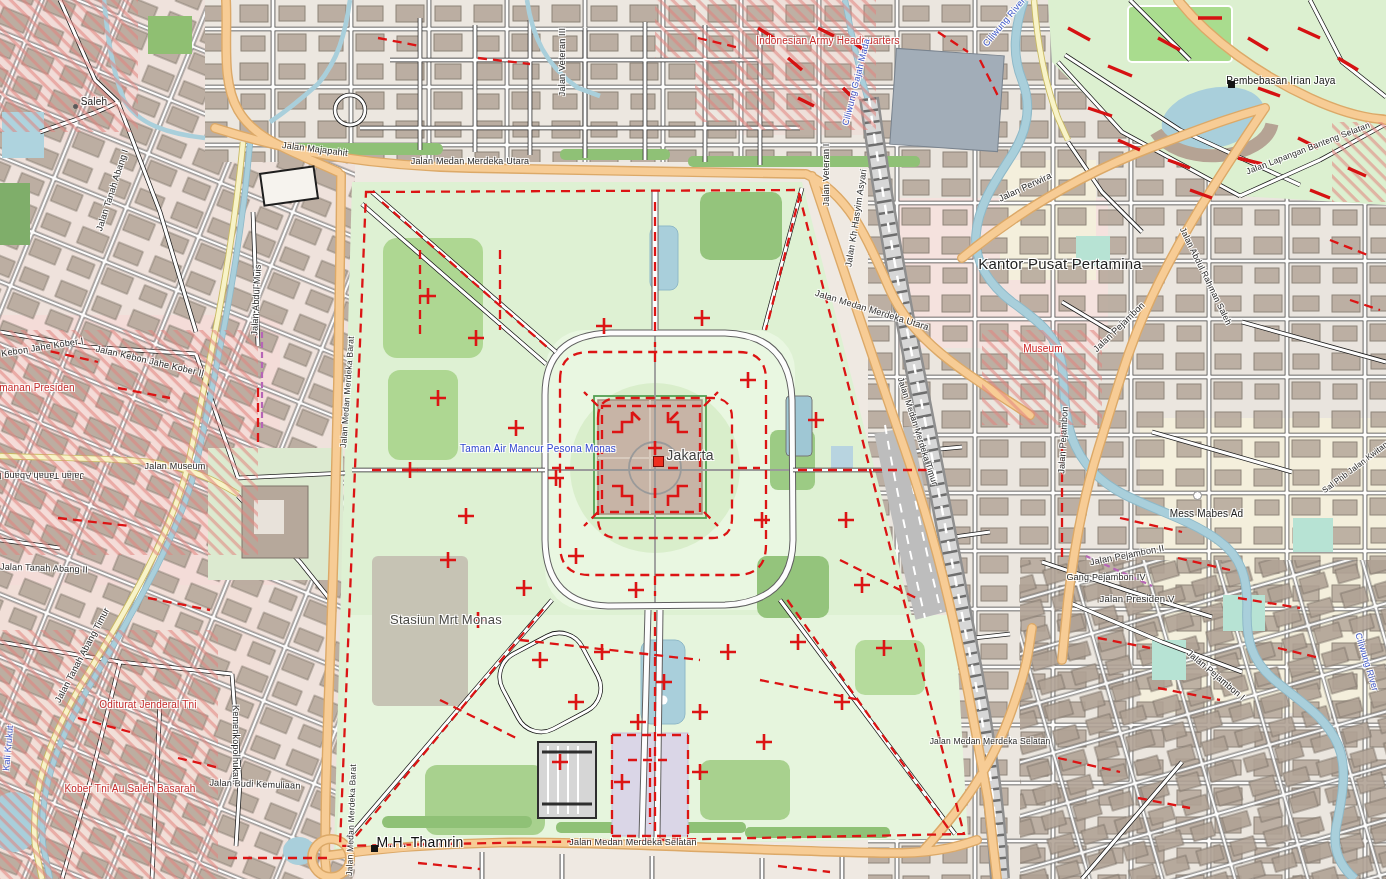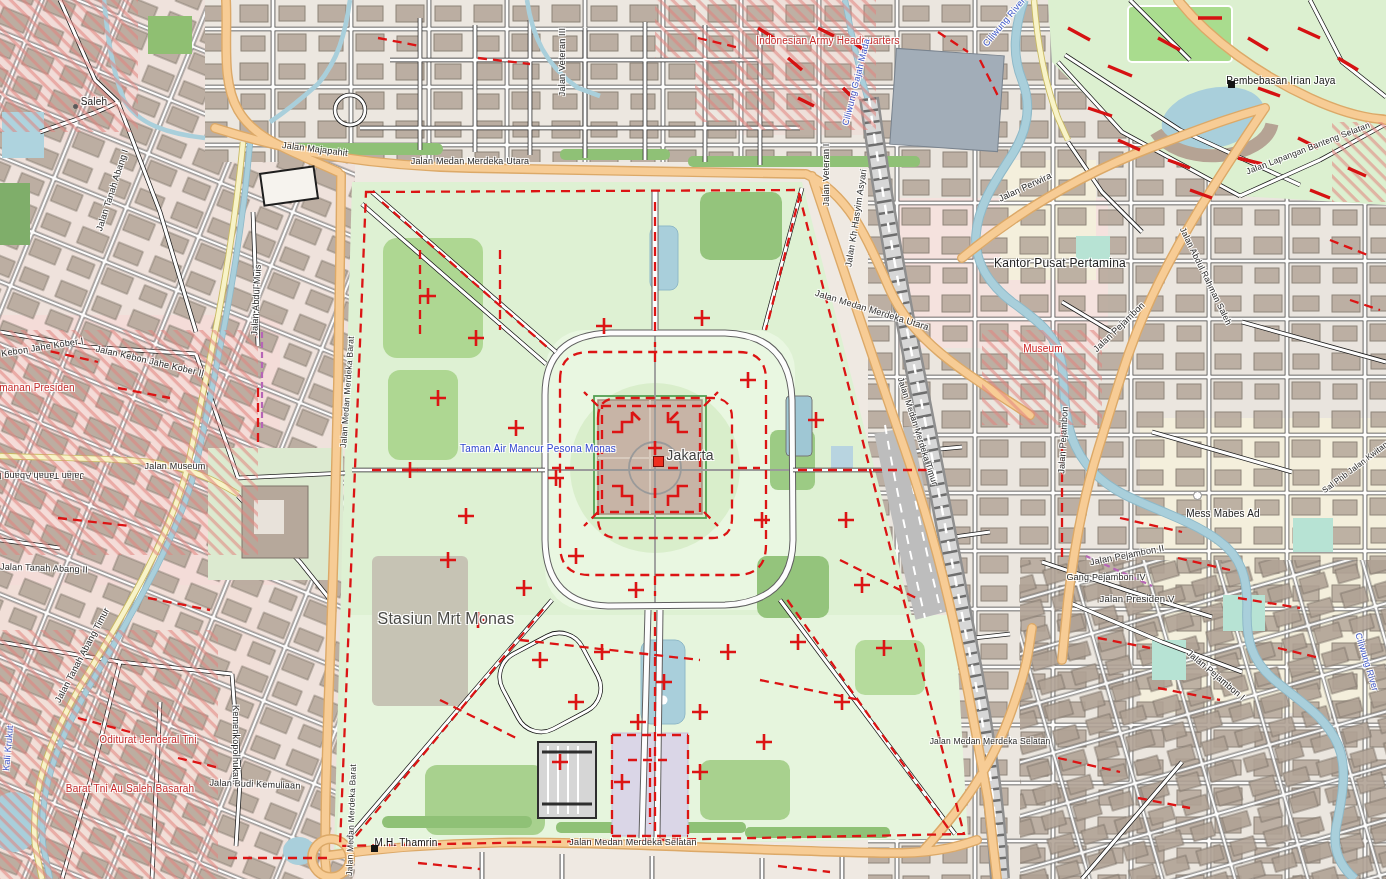--- a/index.html
+++ b/index.html
@@ -243,56 +243,56 @@
     <path class="rs" d="M420,296h16M428,288v16M468,338h16M476,330v16M508,428h16M516,420v16M458,516h16M466,508v16M548,478h16M556,470v16M596,326h16M604,318v16M694,318h16M702,310v16M740,380h16M748,372v16M808,420h16M816,412v16M754,520h16M762,512v16M838,520h16M846,512v16M854,585h16M862,577v16M628,590h16M636,582v16M568,556h16M576,548v16M516,588h16M524,580v16M470,620h16M478,612v16M532,660h16M540,652v16M594,652h16M602,644v16M656,682h16M664,674v16M720,652h16M728,644v16M790,642h16M798,634v16M568,702h16M576,694v16M630,722h16M638,714v16M692,712h16M700,704v16M552,762h16M560,754v16M614,782h16M622,774v16M692,772h16M700,764v16M756,742h16M764,734v16M834,702h16M842,694v16M876,648h16M884,640v16M430,398h16M438,390v16M402,470h16M410,462v16M440,560h16M448,552v16"></path>
     <path class="rs" d="M612,432h10v-10h10v-10M688,432h-10v-10h-10v-10M612,486h10v10h10v10M688,486h-10v10h-10v10M648,448h14M655,441v14M632,468h10M668,468h10M655,488v10M640,420l-8,-8M670,420l8,-8"></path>
     <path class="rsb" d="M1068,28l22,12M1108,66l24,10M1158,38l22,12M1198,18h24M1248,38l20,12M1298,28l22,10M1338,58l20,12M1088,108l24,8M1118,140l22,10M1168,160l22,8M1238,158l24,6M1298,138l20,10M1348,168l18,8M1258,88l22,8M1190,190l22,8M1310,190l20,8"></path>
     <path class="rsb" d="M758,28l16,10M788,58l14,12M818,28l16,8M843,88l12,12M798,98l16,8M850,40l14,10"></path>
   </g>
 </svg>
 
 <div class="labels">
       <span class="map-label city" style="left: 690px; top: 455px; color: #404040; font-size: 14px; transform: translate(-50%, -50%) rotate(0deg);">Jakarta</span>
       <span class="map-label" style="left: 538px; top: 448px; color: rgb(47, 69, 208); font-size: 10px; transform: translate(-50%, -50%) rotate(0deg);">Taman Air Mancur Pesona Monas</span>
-      <span class="map-label" style="left: 446px; top: 619px; color: rgb(74, 74, 70); font-size: 16px; transform: translate(-50%, -50%) rotate(0deg);">Stasiun Mrt Monas</span>
+      <span class="map-label" style="left: 446px; top: 619px; color: rgb(74, 74, 70); font-size: 13px; transform: translate(-50%, -50%) rotate(0deg);">Stasiun Mrt Monas</span>
       <span class="map-label" style="left: 470px; top: 161px; color: rgb(43, 43, 43); font-size: 9px; transform: translate(-50%, -50%) rotate(0deg);">Jalan Medan Merdeka Utara</span>
       <span class="map-label" style="left: 872px; top: 310px; color: rgb(43, 43, 43); font-size: 9px; transform: translate(-50%, -50%) rotate(17deg);">Jalan Medan Merdeka Utara</span>
       <span class="map-label" style="left: 633px; top: 842px; color: rgb(43, 43, 43); font-size: 9px; transform: translate(-50%, -50%) rotate(0deg);">Jalan Medan Merdeka Selatan</span>
       <span class="map-label" style="left: 990px; top: 741px; color: rgb(43, 43, 43); font-size: 8.5px; transform: translate(-50%, -50%) rotate(0deg);">Jalan Medan Merdeka Selatan</span>
       <span class="map-label" style="left: 347px; top: 392px; color: rgb(43, 43, 43); font-size: 8.5px; transform: translate(-50%, -50%) rotate(-86deg);">Jalan Medan Merdeka Barat</span>
       <span class="map-label" style="left: 351px; top: 820px; color: rgb(43, 43, 43); font-size: 8.5px; transform: translate(-50%, -50%) rotate(-88deg);">Jalan Medan Merdeka Barat</span>
-      <span class="map-label" style="left: 406px; top: 842px; color: rgb(17, 17, 17); font-size: 10px; transform: translate(-50%, -50%) rotate(0deg);">M.H. Thamrin</span>
+      <span class="map-label" style="left: 406px; top: 842px; color: rgb(17, 17, 17); font-size: 14px; transform: translate(-50%, -50%) rotate(0deg); padding-left: 28px;">M.H. Thamrin</span>
       <span class="map-label" style="left: 315px; top: 149px; color: rgb(43, 43, 43); font-size: 9px; transform: translate(-50%, -50%) rotate(7deg);">Jalan Majapahit</span>
       <span class="map-label" style="left: 94px; top: 101px; color: rgb(34, 34, 34); font-size: 10px; transform: translate(-50%, -50%) rotate(0deg);">Saleh</span>
       <span class="map-label" style="left: 175px; top: 466px; color: rgb(43, 43, 43); font-size: 9px; transform: translate(-50%, -50%) rotate(0deg);">Jalan Museum</span>
       <span class="map-label" style="left: 30px; top: 349px; color: rgb(43, 43, 43); font-size: 9px; transform: translate(-50%, -50%) rotate(-9deg);">Jalan Kebon Jahe Kober I</span>
       <span class="map-label" style="left: 150px; top: 361px; color: rgb(43, 43, 43); font-size: 9px; transform: translate(-50%, -50%) rotate(13deg);">Jalan Kebon Jahe Kober II</span>
       <span class="map-label" style="left: 22px; top: 387px; color: rgb(197, 43, 43); font-size: 10px; transform: translate(-50%, -50%) rotate(0deg);">Pengamanan Presiden</span>
       <span class="map-label" style="left: 44px; top: 568px; color: rgb(43, 43, 43); font-size: 9px; transform: translate(-50%, -50%) rotate(2deg);">Jalan Tanah Abang II</span>
       <span class="map-label" style="left: 40px; top: 476px; color: rgb(43, 43, 43); font-size: 9px; transform: translate(-50%, -50%) rotate(180deg);">Jalan Tanah Abang II</span>
       <span class="map-label" style="left: 82px; top: 655px; color: rgb(43, 43, 43); font-size: 9px; transform: translate(-50%, -50%) rotate(-62deg);">Jalan Tanah Abang Timur</span>
       <span class="map-label" style="left: 112px; top: 190px; color: rgb(43, 43, 43); font-size: 9px; transform: translate(-50%, -50%) rotate(-72deg);">Jalan Tanah Abang I</span>
-      <span class="map-label" style="left: 148px; top: 739px; color: rgb(197, 43, 43); font-size: 10px; transform: translate(-50%, -50%) rotate(0deg);">Oditurat Jenderal Tni</span>
-      <span class="map-label" style="left: 130px; top: 788px; color: rgb(197, 43, 43); font-size: 10px; transform: translate(-50%, -50%) rotate(0deg);">Barat Tni Au Saleh Basarah</span>
+      <span class="map-label" style="left: 148px; top: 704px; color: rgb(197, 43, 43); font-size: 10px; transform: translate(-50%, -50%) rotate(0deg);">Oditurat Jenderal Tni</span>
+      <span class="map-label" style="left: 130px; top: 788px; color: rgb(197, 43, 43); font-size: 10px; transform: translate(-50%, -50%) rotate(0deg);">Kober Tni Au Saleh Basarah</span>
       <span class="map-label" style="left: 236px; top: 745px; color: rgb(43, 43, 43); font-size: 9px; transform: translate(-50%, -50%) rotate(90deg);">Kemenkopolhukam</span>
       <span class="map-label" style="left: 255px; top: 784px; color: rgb(43, 43, 43); font-size: 9px; transform: translate(-50%, -50%) rotate(2deg);">Jalan Budi Kemuliaan</span>
       <span class="map-label" style="left: 256px; top: 300px; color: rgb(43, 43, 43); font-size: 9px; transform: translate(-50%, -50%) rotate(-87deg);">Jalan Abdul Muis</span>
       <span class="map-label" style="left: 562px; top: 62px; color: rgb(43, 43, 43); font-size: 9px; transform: translate(-50%, -50%) rotate(-90deg);">Jalan Veteran III</span>
       <span class="map-label" style="left: 826px; top: 175px; color: rgb(43, 43, 43); font-size: 9px; transform: translate(-50%, -50%) rotate(-90deg);">Jalan Veteran I</span>
       <span class="map-label" style="left: 856px; top: 218px; color: rgb(43, 43, 43); font-size: 9px; transform: translate(-50%, -50%) rotate(-81deg);">Jalan Kh Hasyim Asyari</span>
       <span class="map-label" style="left: 918px; top: 431px; color: rgb(43, 43, 43); font-size: 8.5px; transform: translate(-50%, -50%) rotate(72deg);">Jalan Medan Merdeka Timur</span>
       <span class="map-label" style="left: 828px; top: 40px; color: rgb(197, 43, 43); font-size: 10px; transform: translate(-50%, -50%) rotate(0deg);">Indonesian Army Headquarters</span>
       <span class="map-label" style="left: 856px; top: 82px; color: rgb(63, 88, 204); font-size: 9px; transform: translate(-50%, -50%) rotate(-76deg);">Ciliwung Gajah Mada</span>
       <span class="map-label" style="left: 1004px; top: 22px; color: rgb(63, 88, 204); font-size: 9px; transform: translate(-50%, -50%) rotate(-50deg);">Ciliwung River</span>
       <span class="map-label" style="left: 1025px; top: 187px; color: rgb(43, 43, 43); font-size: 9px; transform: translate(-50%, -50%) rotate(-25deg);">Jalan Perwira</span>
-      <span class="map-label" style="left: 1060px; top: 263px; color: rgb(34, 34, 34); font-size: 12px; transform: translate(-50%, -50%) rotate(0deg);">Kantor Pusat Pertamina</span>
+      <span class="map-label" style="left: 1060px; top: 263px; color: rgb(34, 34, 34); font-size: 15px; transform: translate(-50%, -50%) rotate(0deg);">Kantor Pusat Pertamina</span>
       <span class="map-label" style="left: 1043px; top: 348px; color: rgb(207, 32, 32); font-size: 10px; transform: translate(-50%, -50%) rotate(0deg);">Museum</span>
       <span class="map-label" style="left: 1119px; top: 327px; color: rgb(43, 43, 43); font-size: 9px; transform: translate(-50%, -50%) rotate(-44deg);">Jalan Pejambon</span>
       <span class="map-label" style="left: 1063px; top: 440px; color: rgb(43, 43, 43); font-size: 9px; transform: translate(-50%, -50%) rotate(-87deg);">Jalan Pejambon</span>
-      <span class="map-label" style="left: 1223px; top: 513px; color: rgb(34, 34, 34); font-size: 10px; transform: translate(-50%, -50%) rotate(0deg);">Mess Mabes Ad</span>
+      <span class="map-label" style="left: 1188px; top: 513px; color: rgb(34, 34, 34); font-size: 10px; transform: translate(-50%, -50%) rotate(0deg); padding-left: 37px;">Mess Mabes Ad</span>
       <span class="map-label" style="left: 1127px; top: 555px; color: rgb(43, 43, 43); font-size: 9px; transform: translate(-50%, -50%) rotate(-11deg);">Jalan Pejambon II</span>
       <span class="map-label" style="left: 1106px; top: 577px; color: rgb(43, 43, 43); font-size: 9px; transform: translate(-50%, -50%) rotate(0deg);">Gang Pejambon IV</span>
       <span class="map-label" style="left: 1137px; top: 598px; color: rgb(43, 43, 43); font-size: 9.5px; transform: translate(-50%, -50%) rotate(0deg);">Jalan Presiden V</span>
       <span class="map-label" style="left: 1216px; top: 675px; color: rgb(43, 43, 43); font-size: 9px; transform: translate(-50%, -50%) rotate(40deg);">Jalan Pejambon I</span>
       <span class="map-label" style="left: 1281px; top: 80px; color: rgb(17, 17, 17); font-size: 10px; transform: translate(-50%, -50%) rotate(0deg);">Pembebasan Irian Jaya</span>
       <span class="map-label" style="left: 1308px; top: 148px; color: rgb(43, 43, 43); font-size: 8.5px; transform: translate(-50%, -50%) rotate(-21deg);">Jalan Lapangan Banteng Selatan</span>
       <span class="map-label" style="left: 1206px; top: 276px; color: rgb(43, 43, 43); font-size: 8.5px; transform: translate(-50%, -50%) rotate(64deg);">Jalan Abdul Rahman Saleh</span>
       <span class="map-label" style="left: 1357px; top: 466px; color: rgb(43, 43, 43); font-size: 8px; transform: translate(-50%, -50%) rotate(-37deg);">Sal Phb Jalan Kwitang</span>
       <span class="map-label" style="left: 1367px; top: 662px; color: rgb(63, 88, 204); font-size: 9px; transform: translate(-50%, -50%) rotate(73deg);">Ciliwung River</span>
       <span class="map-label" style="left: 8px; top: 748px; color: rgb(63, 88, 204); font-size: 9px; transform: translate(-50%, -50%) rotate(-85deg);">Kali Krukut</span>

